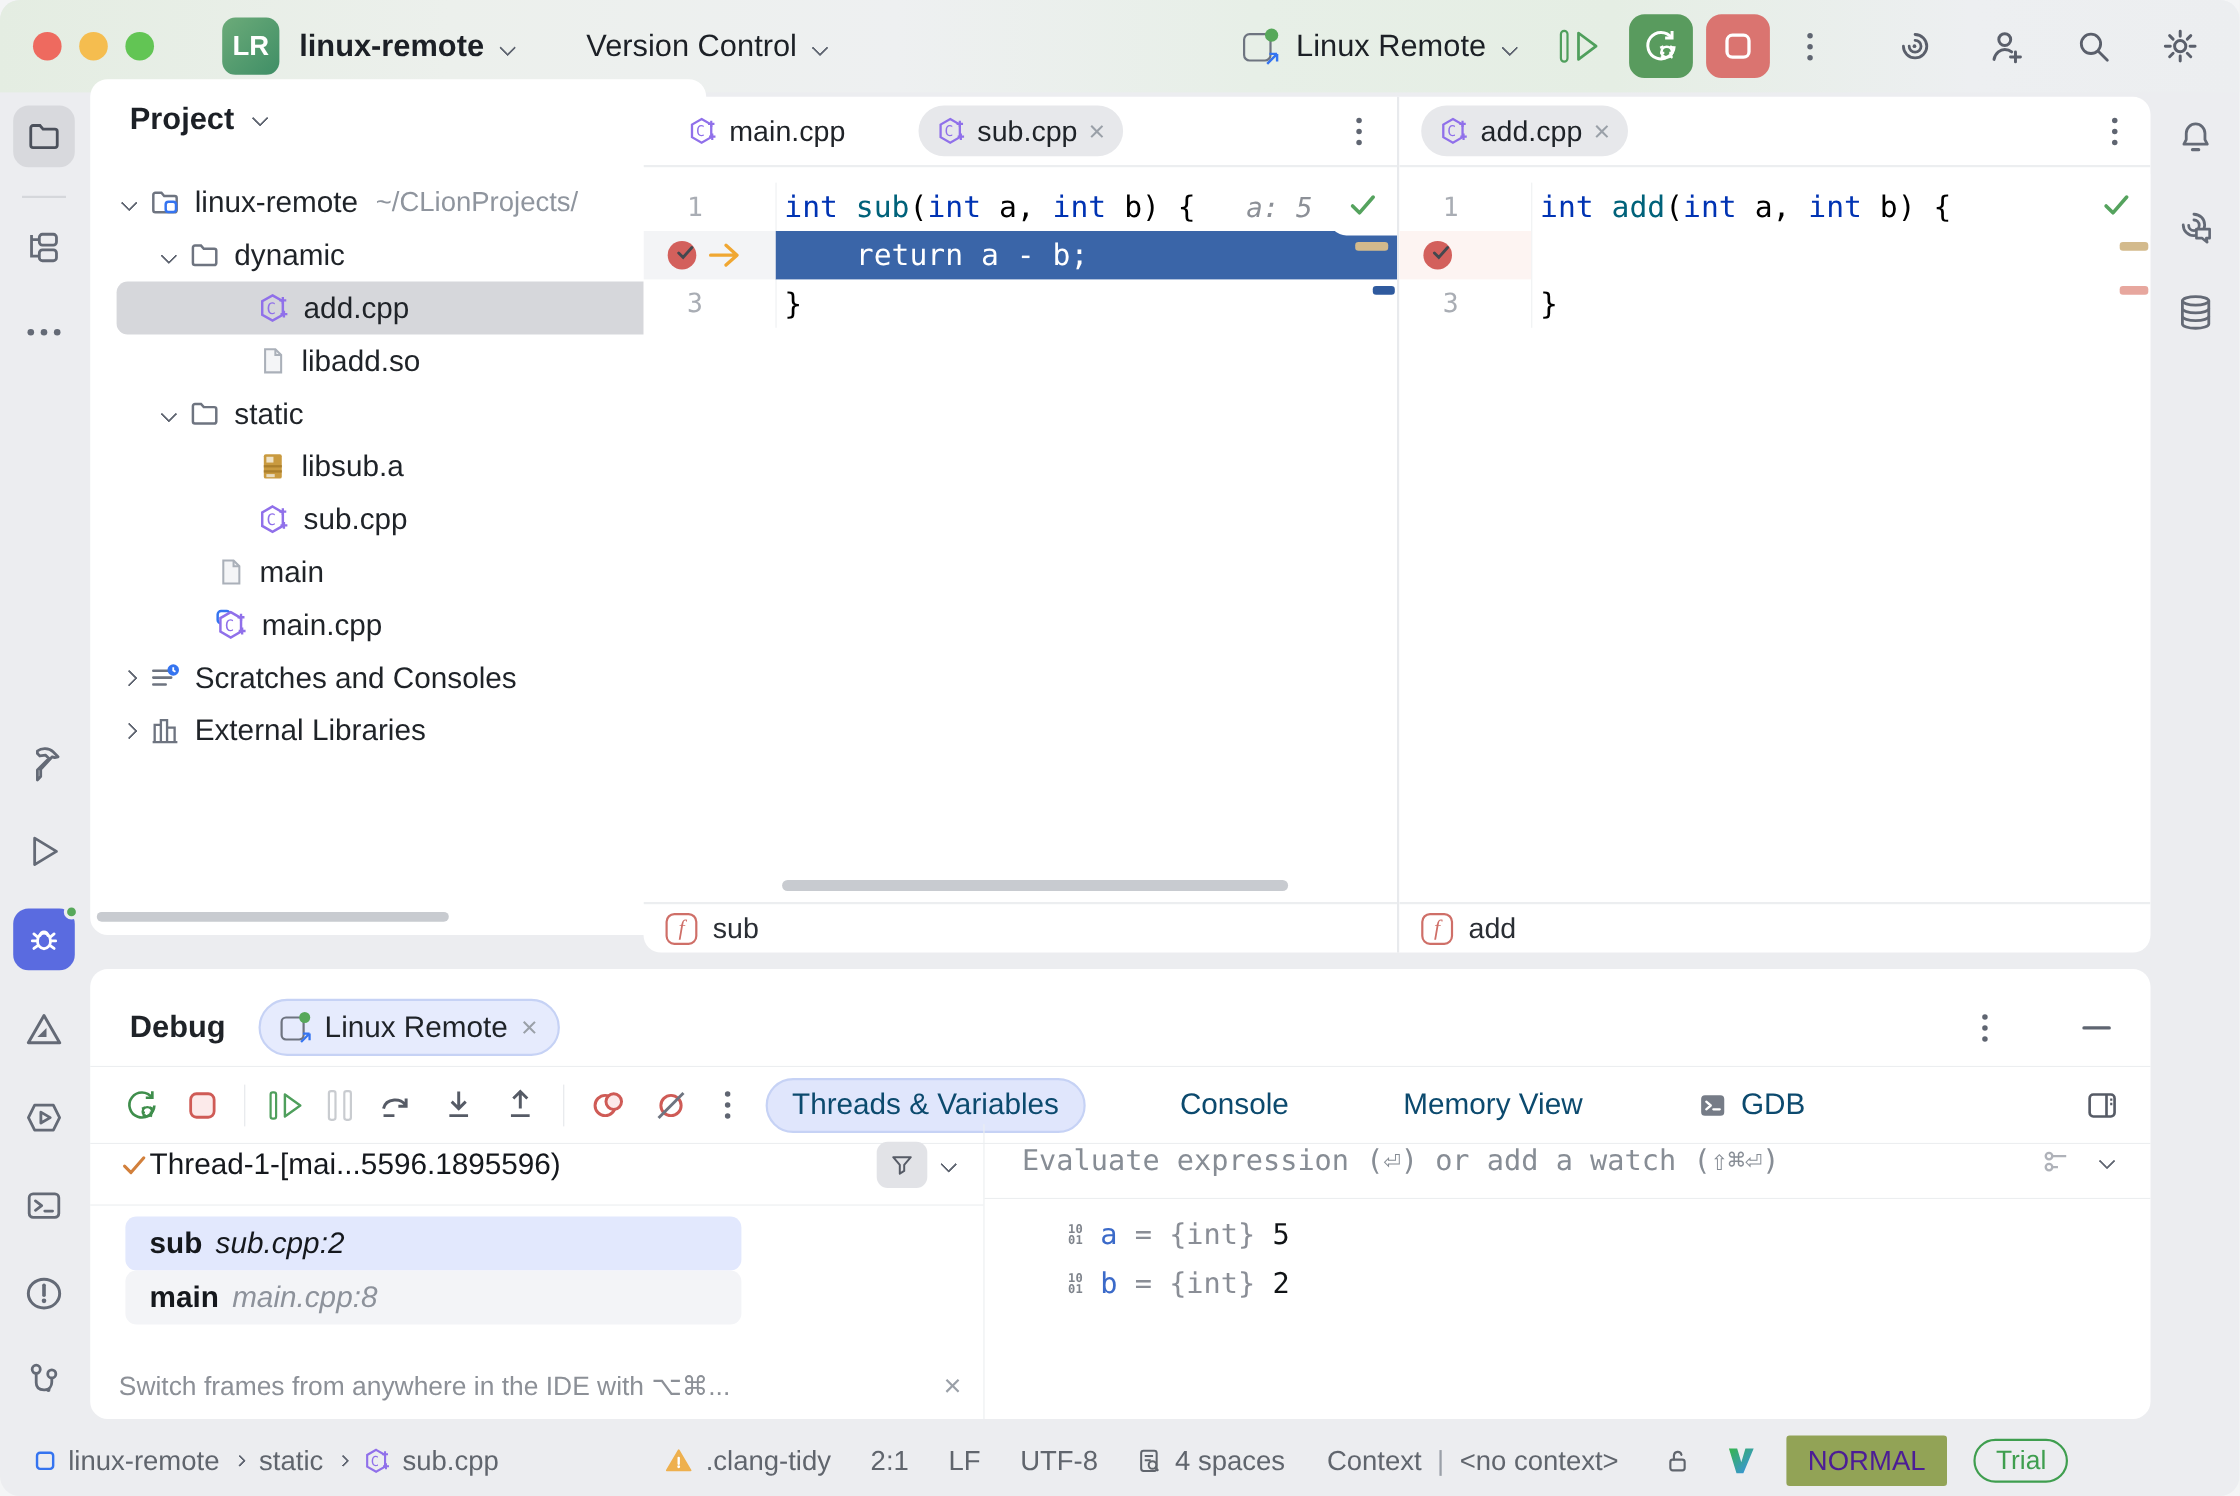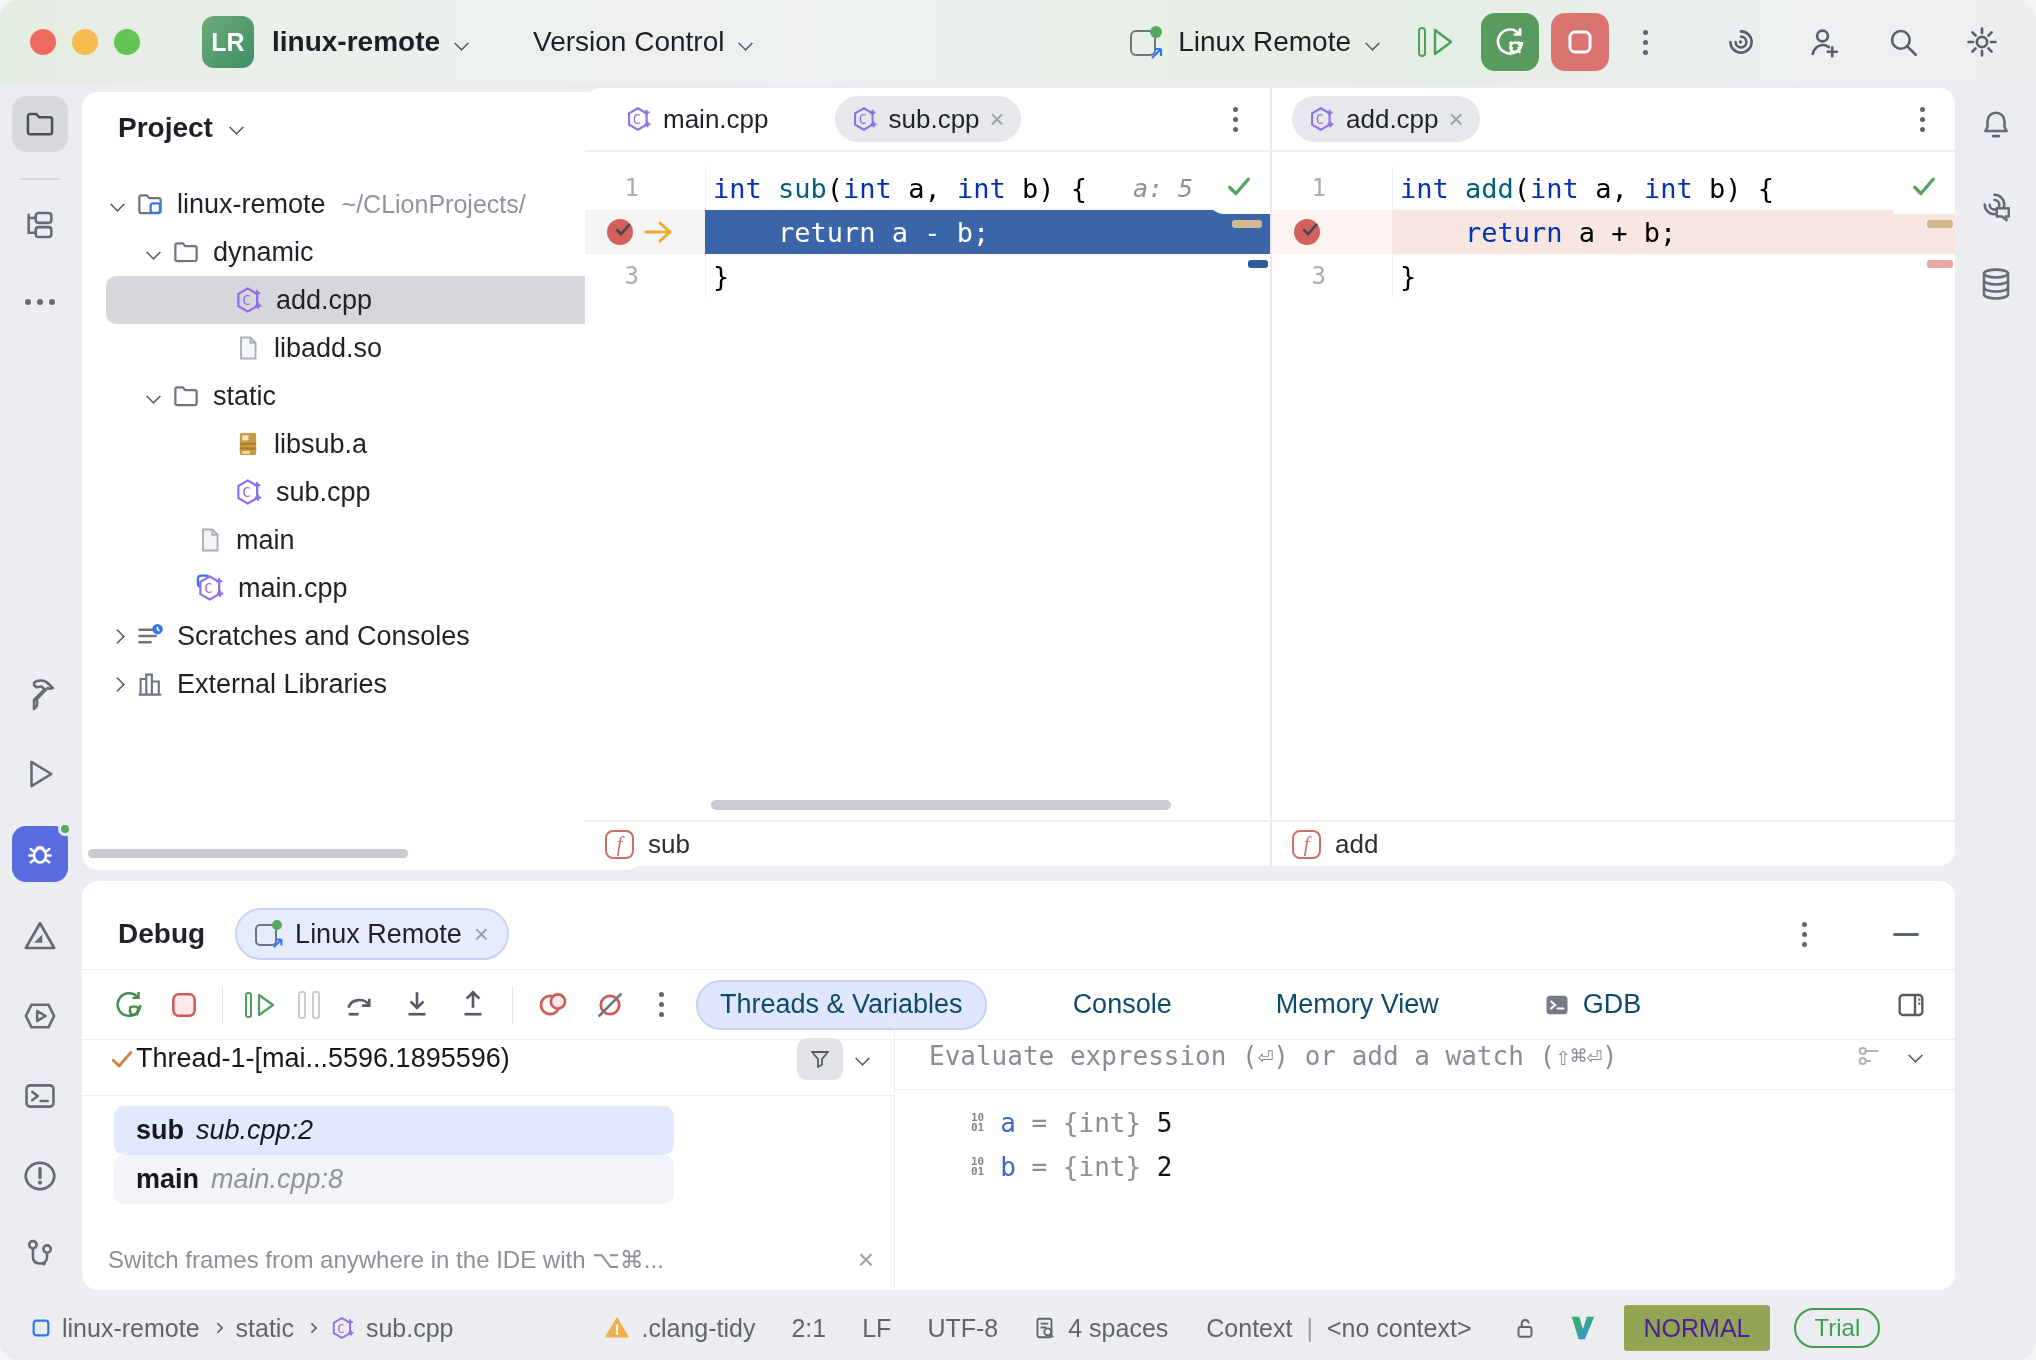--- a/index.html
+++ b/index.html
@@ -257,21 +257,21 @@
     </div>
     <div class="railicon" style="top:200px">
       <svg width="36" height="38" viewBox="0 0 24 24">
           <ellipse cx="12" cy="5" rx="8" ry="2.6" fill="none" stroke="#646a76" stroke-width="1.7"></ellipse>
           <path d="M4 5v14c0 1.4 3.6 2.6 8 2.6s8-1.2 8-2.6V5" fill="none" stroke="#646a76" stroke-width="1.7"></path>
           <path d="M4 9.7c0 1.4 3.6 2.6 8 2.6s8-1.2 8-2.6M4 14.4c0 1.4 3.6 2.6 8 2.6s8-1.2 8-2.6" fill="none" stroke="#646a76" stroke-width="1.7"></path>
         </svg>
     </div>
   </div>
 
-  <div class="panel" style="left:82px;top:92px;width:560px;height:778px;">
+  <div class="panel" style="left:82px;top:72px;width:560px;height:778px;">
     <div class="flex" style="height:72px;padding-left:36px;gap:18px;">
       <span class="ppanel-title">Project</span>
       <span class="cv" style="margin-top:-2px"></span>
     </div>
     <div style="padding-top:16px;">
 
       <div class="trow" style="padding-left:6px">
         <span class="cv"></span>
         <svg width="30" height="30" viewBox="0 0 24 24">
             <path d="M3.5 6.5A1.5 1.5 0 0 1 5 5h4.4l2 2.3H19a1.5 1.5 0 0 1 1.5 1.5v9A1.5 1.5 0 0 1 19 19.2H5a1.5 1.5 0 0 1-1.5-1.5z" fill="none" stroke="#6e7480" stroke-width="1.8"></path>
@@ -474,23 +474,20 @@
           </div>
         <div class="code"><span class="kw">int</span><span class="pl"> </span><span class="fn">add</span><span class="pl">(</span><span class="kw">int</span><span class="pl"> a, </span><span class="kw">int</span><span class="pl"> b) {</span></div>
       </div>
       <div class="coderow" style="top:122px">
         <div class="gut" style="background:#fdf4f2">
           <span class="bpdot">
             <svg width="26" height="26" viewBox="0 0 26 26" style="position:absolute;left:2px;top:-2px">
                 <path d="M8 13l4 4 8-9" fill="none" stroke="#44484f" stroke-width="2.6" stroke-linecap="round"></path>
               </svg>
           </span>
-        </div>
-        <div class="pink" style="flex:1;height:44px;display:flex;align-items:center;">
-          <div class="code"><span class="kw">    return</span><span class="pl"> a + b;</span></div>
         </div>
       </div>
       <div class="coderow" style="top:166px">
         <div class="gut">
             <span class="lnum">3</span>
           </div>
         <div class="code"><span class="pl">}</span></div>
       </div>
 
       <div class="abs" style="right:0;top:70px;width:62px;height:56px;background:#fff;display:flex;align-items:center;justify-content:center;">

